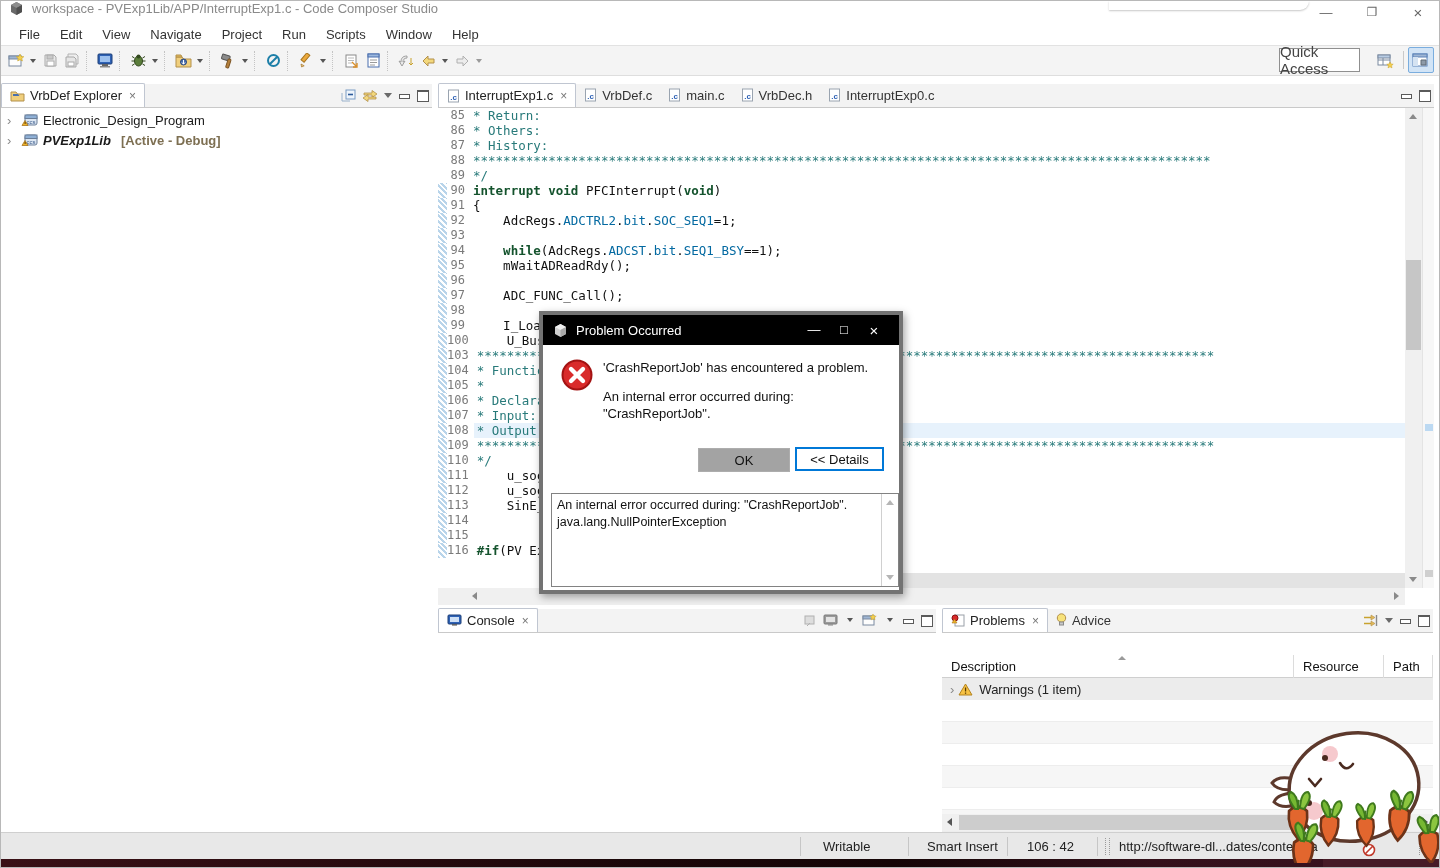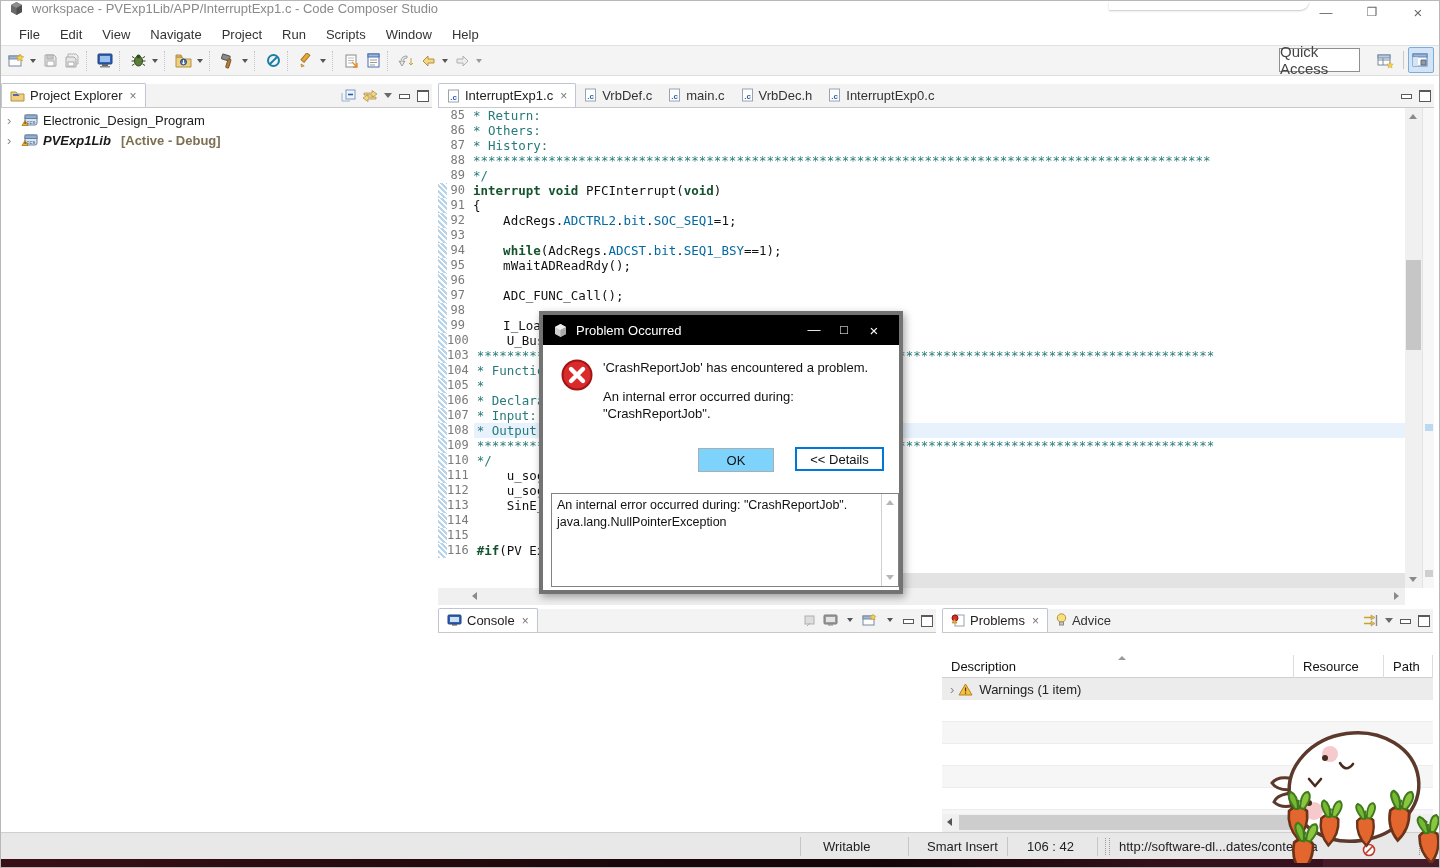--- a/index.html
+++ b/index.html
@@ -69,21 +69,21 @@
   .a-lf{border-top:4px solid transparent;border-bottom:4px solid transparent;border-right:5px solid #8a8a8a}
   .a-rt{border-top:4px solid transparent;border-bottom:4px solid transparent;border-left:5px solid #8a8a8a}
   
   .dlg{position:absolute;left:538px;top:310px;width:364px;height:283px;background:#fff;border:4px solid #737373;box-shadow:2px 3px 8px rgba(0,0,0,.35);z-index:30}
   .dlg-title{height:30px;background:#000;color:#fff;display:flex;align-items:center;padding:0 10px;gap:8px;font-size:13px}
   .dlg-ctl{margin-left:auto;display:flex;gap:0}
   .dlg-ctl span{width:30px;text-align:center;color:#fff;font-size:13px}
   .dlg-msg{position:absolute;left:60px;top:45px;width:290px;color:#111;font-size:13px}
   .dlg-sub{position:absolute;left:60px;top:73px;width:200px;color:#111;font-size:13px;line-height:17px}
   .btn{position:absolute;height:24px;display:flex;align-items:center;justify-content:center;font-size:13px;color:#111}
-  .btn-ok{left:155px;top:133px;width:76px;background:#7dd3fc;border:1px solid #adadad}
+  .btn-ok{left:155px;top:133px;width:92px;background:#a3a3a3;border:1px solid #adadad}
   .btn-det{left:252px;top:132px;width:89px;background:#fff;border:2px solid #0078d7}
   .dlg-details{position:absolute;left:8px;top:178px;width:348px;height:94px;border:1px solid #828282;font-size:12.5px;color:#111;padding:3px 22px 3px 5px;white-space:pre-line;line-height:17px}
   .dsb{position:absolute;right:0;top:0;width:17px;height:100%;background:#fff;border-left:1px solid #d0d0d0}
   
   .consolep{position:absolute;left:437px;top:608px;width:498px;height:223px;background:#fff}
   .consolep .viewhdr{left:0;top:0;width:498px}
   .cmsg{position:absolute;left:3px;top:28px;width:492px;color:#111;border-bottom:1px solid #c9c9c9;padding-bottom:4px}
   
   .problemsp{position:absolute;left:941px;top:608px;width:491px;height:223px;background:#fff}
   .problemsp .viewhdr{left:0;top:0;width:491px}
@@ -266,21 +266,21 @@
     </span>
 </div>
 
 <div class="pe">
   <div class="viewhdr" style="left:0;top:7px;width:431px">
     <div class="vtab">
       <svg width="15" height="13" viewBox="0 0 15 13">
           <path d="M1 3 h5 l1.5 2 H14 v7 H1z" fill="#f0cf7d" stroke="#b3904a"></path>
           <path d="M3 5 h5 l1.5 2 H3z" fill="#4a6fae"></path>
         </svg>
-      <span>Project Explorer</span>
+      <span>VrbDef Explorer</span>
       <span class="tclose">×</span>
     </div>
     <div class="vtools">
       <span>
           <svg width="15" height="13" viewBox="0 0 15 13">
             <rect x="5" y="1" width="9" height="9" fill="#eef4fb" stroke="#7a9cc4"></rect>
             <path d="M7 5.5 h5" stroke="#2c5a9a" stroke-width="1.6"></path>
             <path d="M1 4 v8 h8" stroke="#9ab2cc" fill="none"></path>
           </svg>
         </span>

